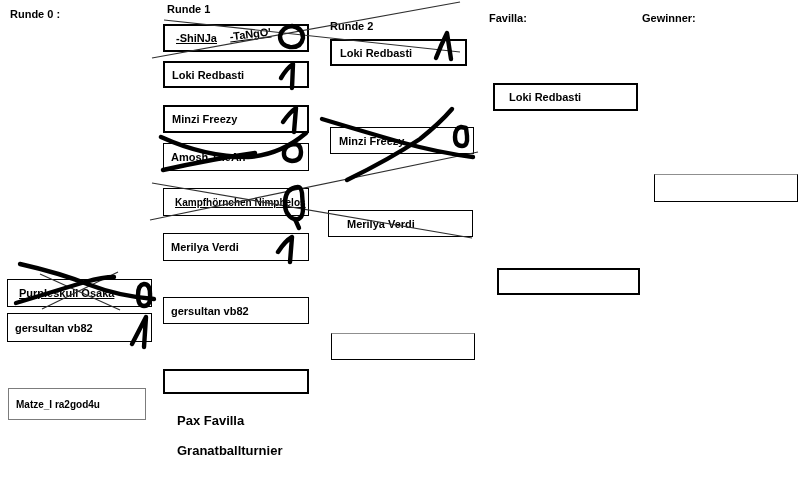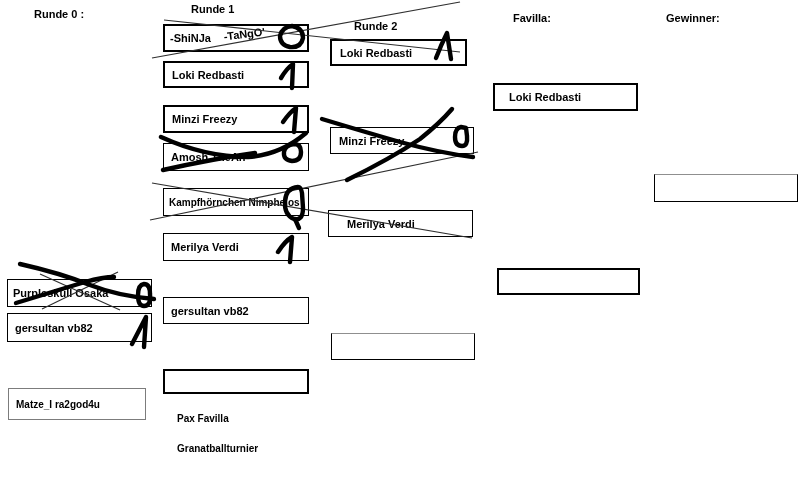--- a/index.html
+++ b/index.html
@@ -1,37 +1,37 @@
 <!DOCTYPE html>
 <html><head>
 <meta charset="utf-8">
 <style>
   html,body{margin:0;padding:0;background:#fff;}
   .canvas{
     position:relative;width:800px;height:479px;background:#ffffff;
     font-family:"Liberation Sans",sans-serif;font-weight:bold;color:#000;
     overflow:hidden;
   }
-  .hdr{position:absolute;font-size:11px;white-space:nowrap;margin-left:24px;}
+  .hdr{position:absolute;font-size:11px;white-space:nowrap;}
   .box{
     position:absolute;box-sizing:border-box;background:#fff;
     border:1px solid #000;display:flex;align-items:center;
     font-size:11px;padding-left:7px;white-space:nowrap;
   }
   .bw2{border-width:2px;}
   .graytop{border-top-color:#8f8f8f;}
   .grayborder{border-color:#7c7c7c;}
   .nm{display:inline-block;}
   .partner{margin-left:13px;transform:rotate(-7deg) translateY(-4px);}
   .fz10{font-size:10px;}
-  .pad5{padding-left:5px;}
+  .pad5{padding-left:11px;text-decoration:underline;}
   .pad8{padding-left:8px;}
   .pad14{padding-left:14px;}
   .pad18{padding-left:18px;}
-  .footer-label{position:absolute;font-size:10px;white-space:nowrap;padding-left:10px;}
+  .footer-label{position:absolute;font-size:13px;white-space:nowrap;padding-left:10px;}
   svg.overlay{position:absolute;left:0;top:0;width:800px;height:479px;pointer-events:none;}
   .thin{stroke:#2f2f2f;stroke-width:1.2;fill:none;}
   .thick{stroke:#000;stroke-width:4.4;fill:none;stroke-linecap:round;stroke-linejoin:round;}
 </style>
 </head>
 <body>
 
 <div class="canvas">
 
   <div class="hdr" style="left:10px;top:8px">Runde 0 :</div>

